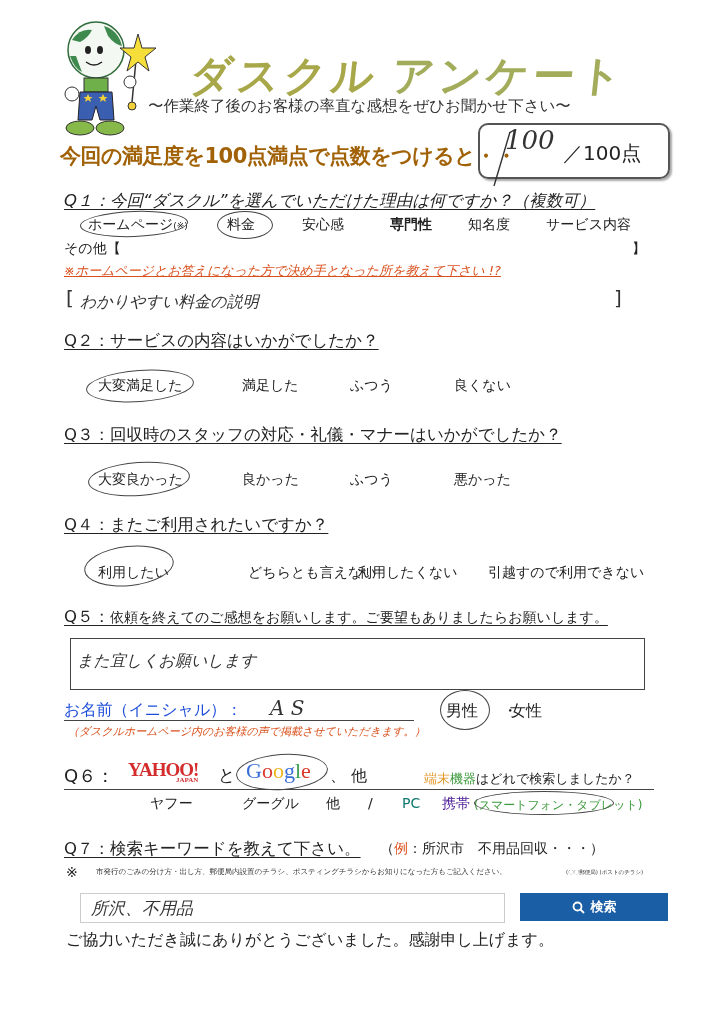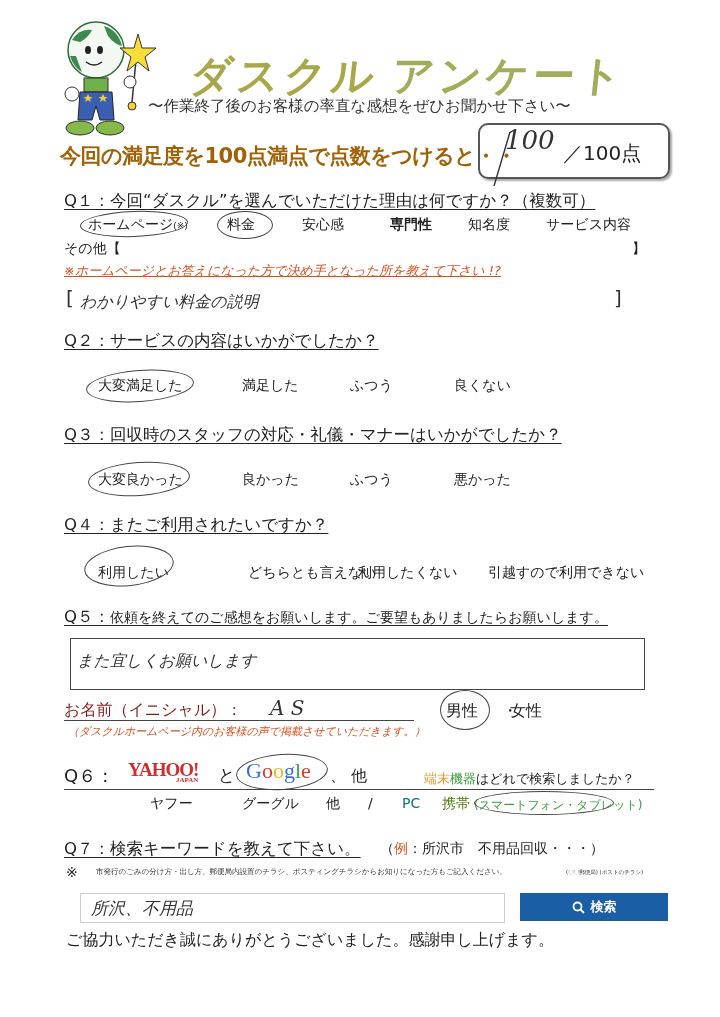--- a/index.html
+++ b/index.html
@@ -70,21 +70,21 @@
 <div id="subtitle" class="abs">〜作業終了後のお客様の率直な感想をぜひお聞かせ下さい〜</div>
 
 <div id="score-label" class="abs">今回の満足度を100点満点で点数をつけると・・</div>
 <div id="score-box" class="abs"></div>
 <svg id="score-stroke" class="abs" viewBox="0 0 30 66">
   <path d="M4 64 L20 10" stroke="#333" stroke-width="1.4" fill="none"></path>
 </svg>
 <div id="score-value" class="abs hand">100</div>
 <div id="score-max" class="abs">／100点</div>
 
-<div class="abs q" style="left:64px; top:190px;">Q１：今回“ダスクル”を選んでいただけた理由は何ですか？（複数可）</div>
+<div class="abs q" style="left:64px; top:190px;font-style:italic;">Q１：今回“ダスクル”を選んでいただけた理由は何ですか？（複数可）</div>
 
 <div class="abs opt" style="left:88px; top:216px;">
   <span>ホームページ</span><span style="font-size:9px;">(※)</span>
 </div>
 <div class="circle" style="left:80px; top:211px; width:108px; height:26px; transform:rotate(-2deg);"></div>
 
 <div class="abs opt" style="left:227px; top:216px;">料金</div>
 <div class="circle" style="left:217px; top:211px; width:56px; height:28px;"></div>
 
 <div class="abs opt" style="left:302px; top:216px;">安心感</div>
@@ -122,21 +122,21 @@
 <div class="abs opt" style="left:358px; top:564px;">利用したくない</div>
 <div class="abs opt" style="left:488px; top:564px;">引越すので利用できない</div>
 
 <div class="abs q" style="left:64px; top:606px;">
   <span>Q５：</span><span style="font-size:14px;">依頼を終えてのご感想をお願いします。ご要望もありましたらお願いします。</span>
 </div>
 <div id="q5-box" class="abs">
   <div class="hand" style="position:absolute; left:6px; top:12px; font-size:16px;">また宜しくお願いします</div>
 </div>
 
-<div class="abs" style="left:64px; top:700px; font-size:16px; color:#7f1d1d;">お名前（イニシャル）：</div>
+<div class="abs" style="left:64px; top:700px; font-size:16px; color:#1d4ed8;">お名前（イニシャル）：</div>
 <div class="abs hand" style="left:270px; top:696px; font-size:20px;">A S</div>
 <div class="abs" style="left:64px; top:720px; width:350px; border-top:1.3px solid #444;"></div>
 <div class="abs" style="left:68px; top:724px; font-size:11px; color:#d9501c; font-style:italic;">（ダスクルホームページ内のお客様の声で掲載させていただきます。）</div>
 
 <div class="abs" style="left:446px; top:701px; font-size:16px;">男性</div>
 <div class="circle" style="left:440px; top:690px; width:50px; height:40px;"></div>
 <div class="abs" style="left:502px; top:701px; font-size:16px;">・</div>
 <div class="abs" style="left:510px; top:701px; font-size:16px;">女性</div>
 
 <div class="abs" style="left:64px; top:764px; font-size:18px; color:#222;">Q６：</div>
@@ -151,21 +151,21 @@
 <div class="abs" style="left:424px; top:770px; font-size:13px; color:#222;">
   <span style="color:#e39a2e">端末</span><span style="color:#3c9a3c">機器</span><span>はどれで検索しましたか？</span>
 </div>
 <div class="abs" style="left:64px; top:789px; width:590px; border-top:1.3px solid #444;"></div>
 
 <div class="abs opt" style="left:150px; top:795px;">ヤフー</div>
 <div class="abs opt" style="left:242px; top:795px;">グーグル</div>
 <div class="abs opt" style="left:326px; top:795px;">他</div>
 <div class="abs opt" style="left:368px; top:795px;">/</div>
 <div class="abs opt" style="left:402px; top:795px; color:#0f766e;">PC</div>
-<div class="abs opt" style="left:442px; top:795px; color:#4d7c0f;">携帯</div>
+<div class="abs opt" style="left:442px; top:795px; color:#4c1d95;">携帯</div>
 <div class="abs opt" style="left:474px; top:797px; font-size:12px; color:#3c9a3c;text-align:right;">(スマートフォン・タブレット)</div>
 <div class="circle" style="left:474px; top:791px; width:140px; height:24px;"></div>
 
 <div class="abs q" style="left:64px; top:838px;">Q７：検索キーワードを教えて下さい。</div>
 <div class="abs" style="left:380px; top:840px; font-size:14px; color:#222;">
   <span>（</span><span style="color:#d9501c">例</span><span>：所沢市　不用品回収・・・）</span>
 </div>
 <div class="abs" style="left:66px; top:864px; font-size:14px;">※</div>
 <div class="abs" style="left:96px; top:867px; font-size:7.5px; color:#333; white-space:nowrap;">市発行のごみの分け方・出し方、郵便局内設置のチラシ、ポスティングチラシからお知りになった方もご記入ください。</div>
 <div class="abs" style="left:566px; top:869px; font-size:5.5px; color:#333; white-space:nowrap;">(〇〇郵便局) (ポストのチラシ)</div>

